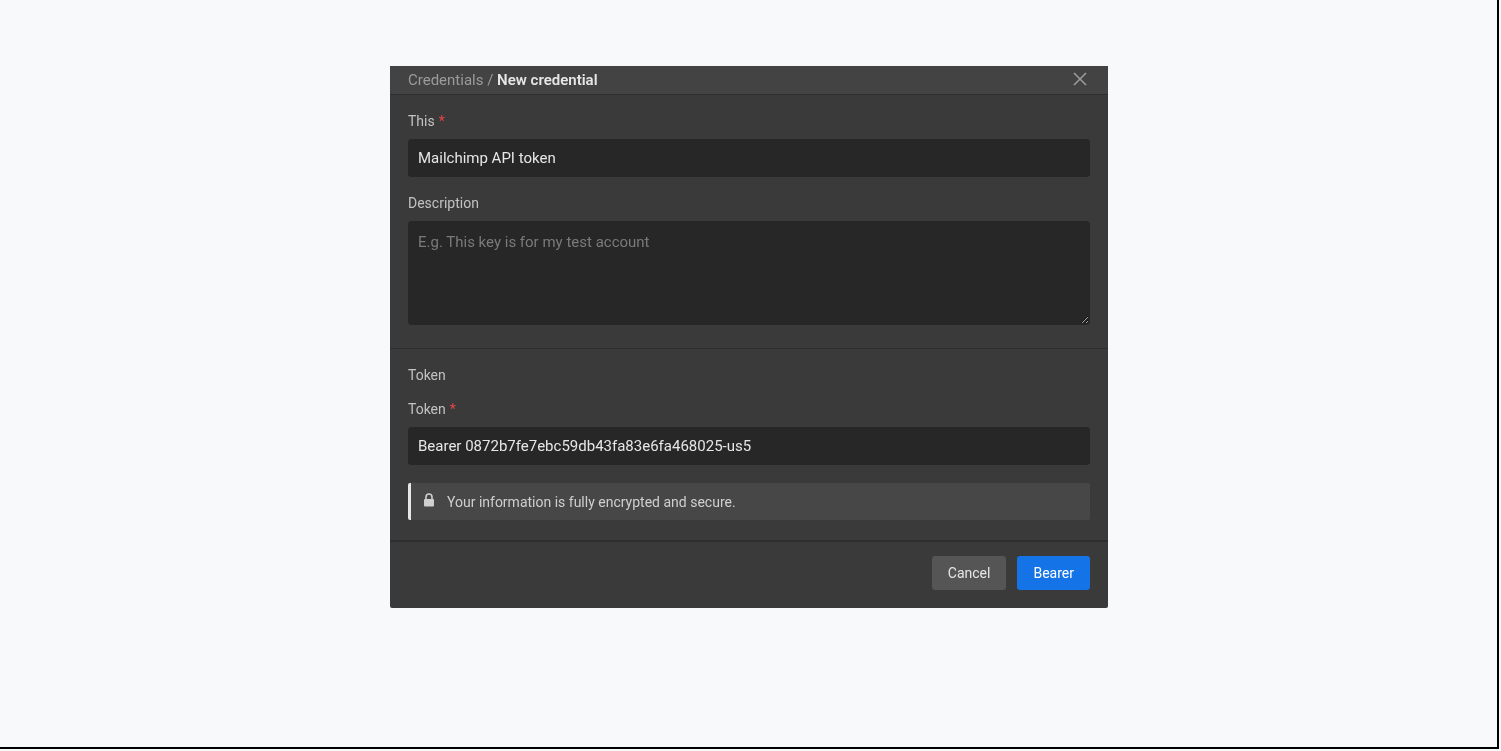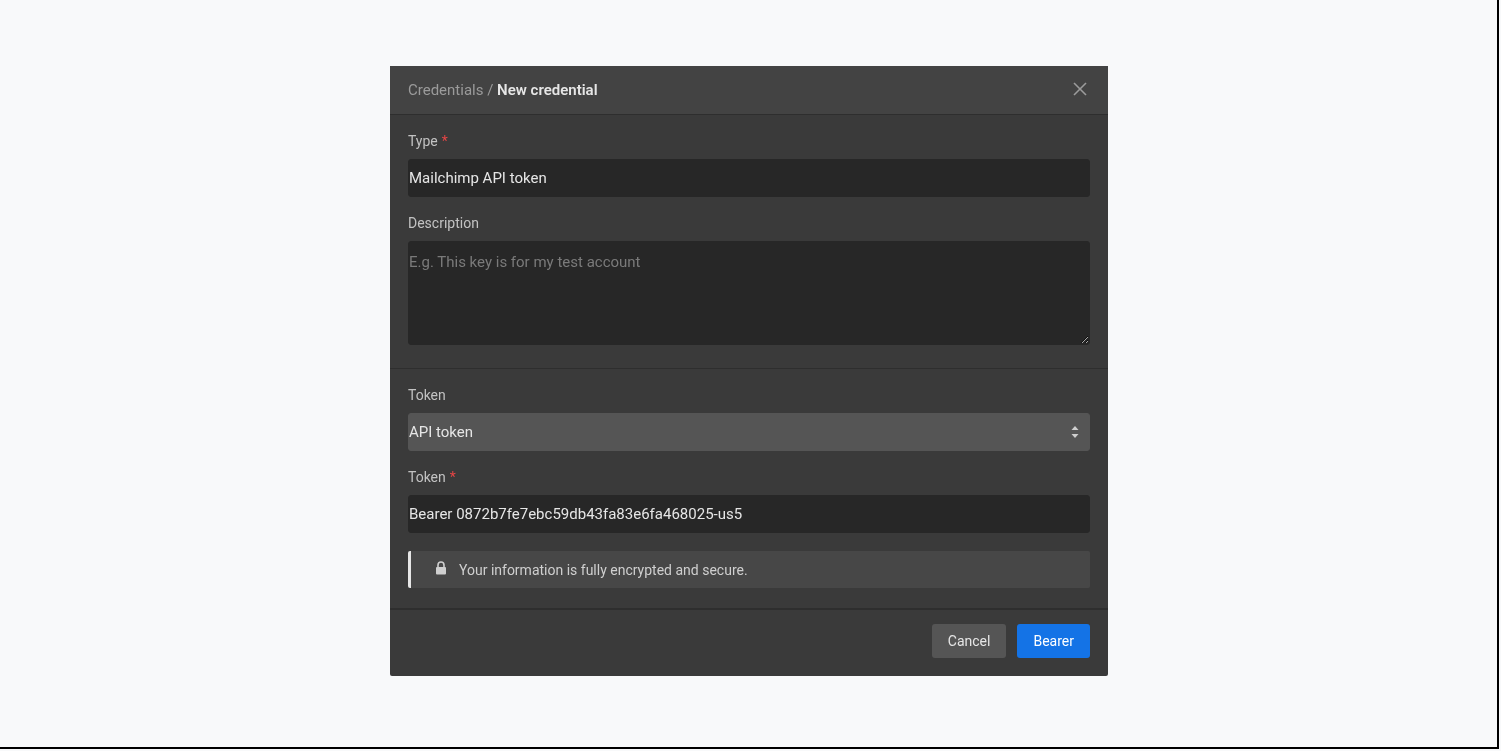--- a/index.html
+++ b/index.html
@@ -27,21 +27,21 @@
     width: 718px;
     background: #3a3a3a;
     color: #d0d0d0;
     font-size: 14px;
     border-radius: 2px;
   }
   .modal-header {
     display: flex;
     align-items: center;
     justify-content: space-between;
-    padding: 14px 18px;
+    padding: 4px 18px;
     background: #434343;
     border-bottom: 1px solid #2e2e2e;
   }
   .modal-title {
     font-size: 15px;
     font-weight: 400;
     color: #9b9b9b;
   }
   .modal-title .current {
     color: #e6e6e6;
@@ -73,21 +73,21 @@
     margin-bottom: 10px;
   }
   .req { color: #e64545; margin-left: 4px; }
   .text-input, .textarea, .select {
     width: 100%;
     background: #272727;
     border: 1px solid #272727;
     border-radius: 3px;
     color: #e6e6e6;
     font-size: 15px;
-    padding: 9px 0;
+    padding: 9px 9px;
     font-family: inherit;
     outline: none;
   }
   .textarea {
     resize: vertical;
     height: 104px;
     line-height: 1.5;
   }
   .textarea::placeholder, .text-input::placeholder { color: #7a7a7a; }
   .select-wrap { position: relative; }
@@ -106,21 +106,21 @@
     top: 50%;
     transform: translateY(-50%);
     pointer-events: none;
     color: #cfcfcf;
   }
   .select-caret svg { width: 8px; height: 12px; display: block; }
   .info-banner {
     margin-top: 18px;
     background: #474747;
     border-left: 3px solid #e6e6e6;
-    padding: 10px 24px;
+    padding: 10px 12px;
     display: flex;
     align-items: center;
     gap: 12px;
     color: #cfcfcf;
     font-size: 14px;
     border-radius: 2px;
   }
   .info-banner svg { width: 12px; height: 14px; flex-shrink: 0; }
   .footer {
     padding: 14px 18px 18px 18px;
@@ -155,44 +155,33 @@
             <line x1="1" y1="1" x2="13" y2="13"></line>
             <line x1="13" y1="1" x2="1" y2="13"></line>
           </svg>
       </span>
     </button>
   </div>
 
   <div class="section">
     <div class="field">
       <label class="label">
-        <span>Type</span><span class="req">*</span>
+        <span>This</span><span class="req">*</span>
       </label>
       <input type="text" class="text-input" value="Mailchimp API token" style="">
     </div>
     <div class="field">
       <label class="label">Description</label>
       <textarea class="textarea" placeholder="E.g. This key is for my test account" style=""></textarea>
     </div>
   </div>
 
   <div class="section">
     <div class="field">
       <label class="label">Token</label>
-      <div class="select-wrap">
-        <select class="select">
-          <option>API token</option>
-        </select>
-        <span class="select-caret">
-          <svg viewBox="0 0 8 12" fill="currentColor">
-              <path d="M4 0 L7.5 4 L0.5 4 Z"></path>
-              <path d="M4 12 L0.5 8 L7.5 8 Z"></path>
-            </svg>
-        </span>
-      </div>
     </div>
     <div class="field">
       <label class="label">
         <span>Token</span><span class="req">*</span>
       </label>
       <input type="text" class="text-input" value="Bearer 0872b7fe7ebc59db43fa83e6fa468025-us5" style="">
     </div>
     <div class="info-banner">
       <span>
         <svg viewBox="0 0 12 14" fill="currentColor">

